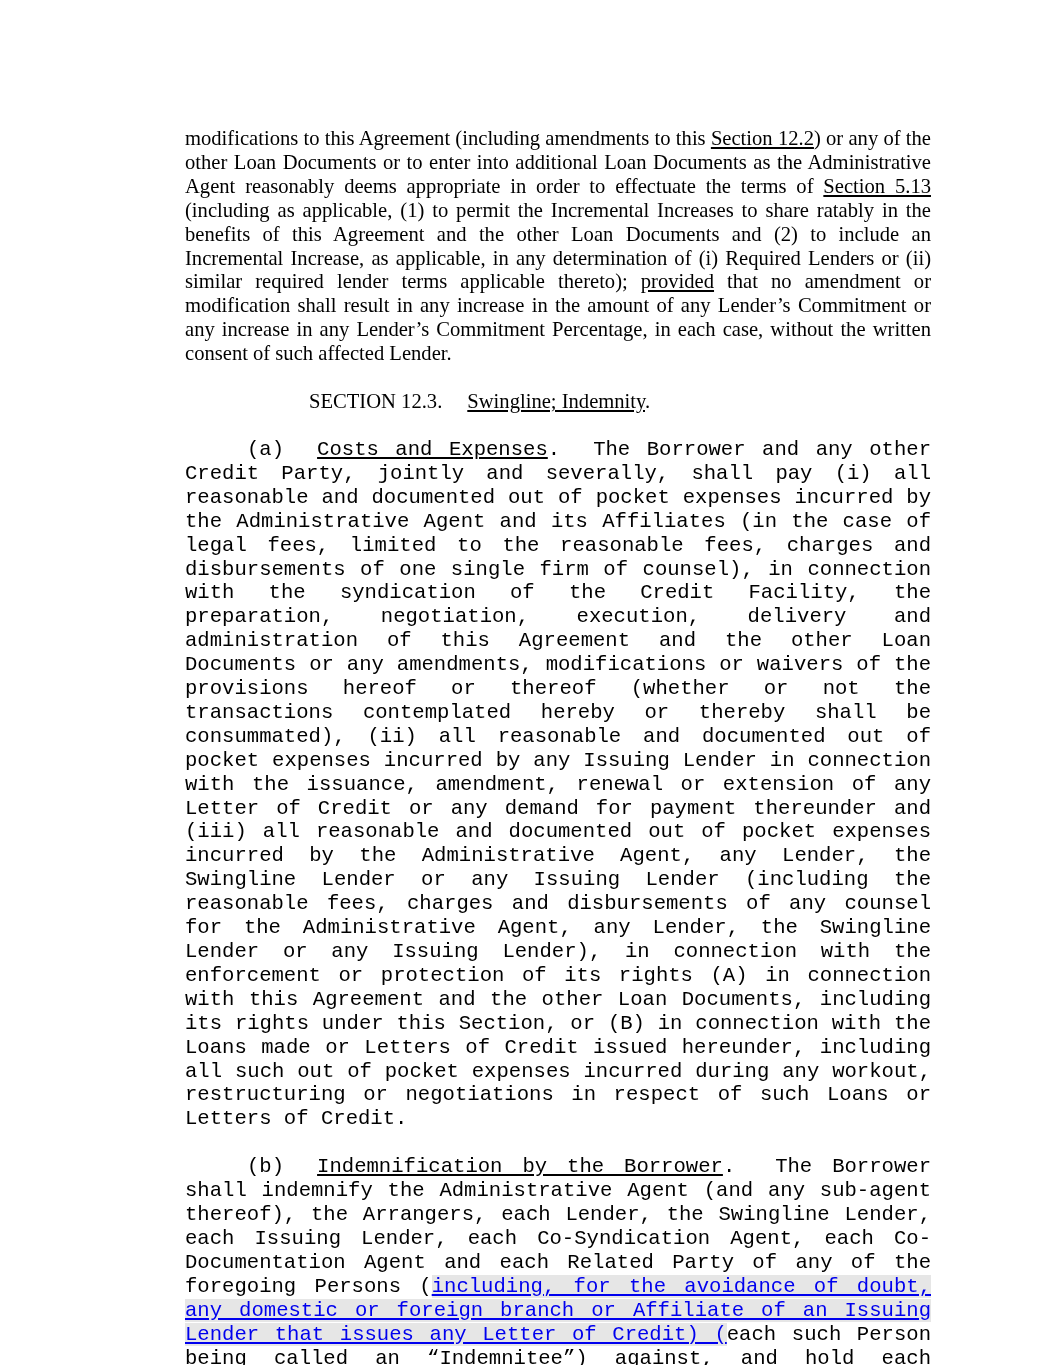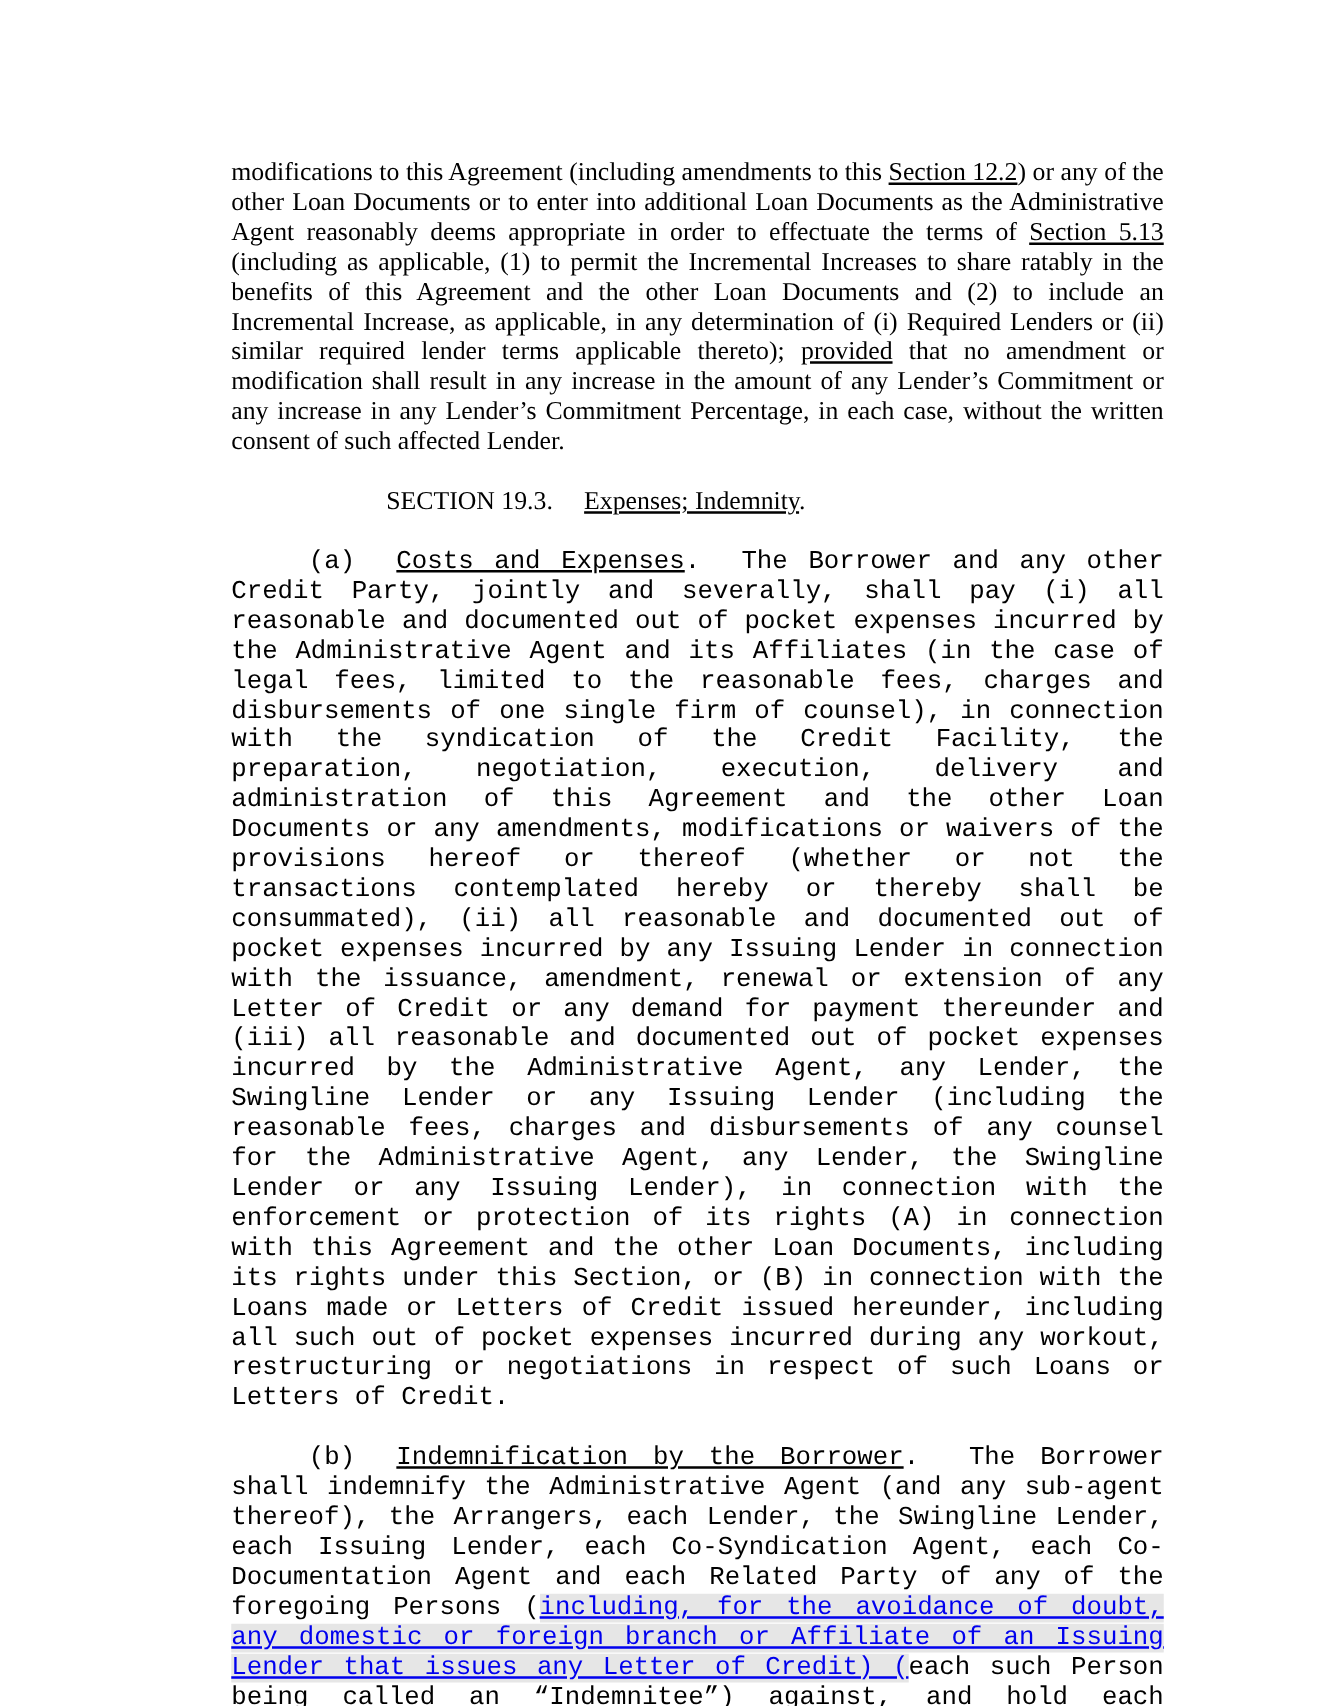--- a/index.html
+++ b/index.html
@@ -52,17 +52,17 @@
   }
   .heading .tab { width: 25px; }
   .lettered .tab { width: 33px; }
 </style>
 </head>
 <body>
 
 <div class="page">
   <div class="content">
       <p class="continuation"><span class="run plain">modifications to this Agreement (including amendments to this </span><span class="run underline">Section 12.2</span><span class="run plain">) or any of the other Loan Documents or to enter into additional Loan Documents as the Administrative Agent reasonably deems appropriate in order to effectuate the terms of </span><span class="run underline">Section 5.13</span><span class="run plain"> (including as applicable, (1) to permit the Incremental Increases to share ratably in the benefits of this Agreement and the other Loan Documents and (2) to include an Incremental Increase, as applicable, in any determination of (i) Required Lenders or (ii) similar required lender terms applicable thereto); </span><span class="run underline">provided</span><span class="run plain"> that no amendment or modification shall result in any increase in the amount of any Lender’s Commitment or any increase in any Lender’s Commitment Percentage, in each case, without the written consent of such affected Lender.</span></p>
-      <p class="heading"><span class="run plain">SECTION 19.3.</span><span class="tab"></span><span class="run underline">Expenses; Indemnity</span><span class="run plain">.</span></p>
+      <p class="heading"><span class="run plain">SECTION 12.3.</span><span class="tab"></span><span class="run underline">Swingline; Indemnity</span><span class="run plain">.</span></p>
       <p class="lettered"><span class="run plain">(a)</span><span class="tab"></span><span class="run underline">Costs and Expenses</span><span class="run plain">.&nbsp; The Borrower and any other Credit Party, jointly and severally, shall pay (i) all reasonable and documented out of pocket expenses incurred by the Administrative Agent and its Affiliates (in the case of legal fees, limited to the reasonable fees, charges and disbursements of one single firm of counsel), in connection with the syndication of the Credit Facility, the preparation, negotiation, execution, delivery and administration of this Agreement and the other Loan Documents or any amendments, modifications or waivers of the provisions hereof or thereof (whether or not the transactions contemplated hereby or thereby shall be consummated), (ii) all reasonable and documented out of pocket expenses incurred by any Issuing Lender in connection with the issuance, amendment, renewal or extension of any Letter of Credit or any demand for payment thereunder and (iii) all reasonable and documented out of pocket expenses incurred by the Administrative Agent, any Lender, the Swingline Lender or any Issuing Lender (including the reasonable fees, charges and disbursements of any counsel for the Administrative Agent, any Lender, the Swingline Lender or any Issuing Lender), in connection with the enforcement or protection of its rights (A) in connection with this Agreement and the other Loan Documents, including its rights under this Section, or (B) in connection with the Loans made or Letters of Credit issued hereunder, including all such out of pocket expenses incurred during any workout, restructuring or negotiations in respect of such Loans or Letters of Credit.</span></p>
       <p class="lettered"><span class="run plain">(b)</span><span class="tab"></span><span class="run underline">Indemnification by the Borrower</span><span class="run plain">.&nbsp; The Borrower shall indemnify the Administrative Agent (and any sub-agent thereof), the Arrangers, each Lender, the Swingline Lender, each Issuing Lender, each Co-Syndication Agent, each Co-Documentation Agent and each Related Party of any of the foregoing Persons (</span><span class="run insertion" style="color: rgb(0, 0, 238); background-color: rgb(230, 230, 230);">including, for the avoidance of doubt, any domestic or foreign branch or Affiliate of an Issuing Lender that issues any Letter of Credit) (</span><span class="run plain">each such Person being called an “</span><span class="run underline">Indemnitee</span><span class="run plain">”) against, and hold each Indemnitee harmless from, and shall pay or reimburse any such Indemnitee for, any and all losses, claims (including any Environmental Claims), penalties, damages, liabilities and related expenses (including the fees, charges and disbursements of any counsel for any Indemnitee), and shall indemnify and hold harmless, each Indemnitee from, and shall pay or reimburse any such Indemnitee for (in the case of legal fees, limited to the reasonable fees, charges and disbursements of one single firm of counsel, and, to the extent necessary, a single firm of local counsel in each appropriate local jurisdiction (which may include a single special counsel acting in multiple jurisdictions) and, in the case of an actual or perceived conflict of interest, a single firm of counsel for all affected Indemnitees) any</span></p>
     </div>
 </div>
 
 </body></html>

